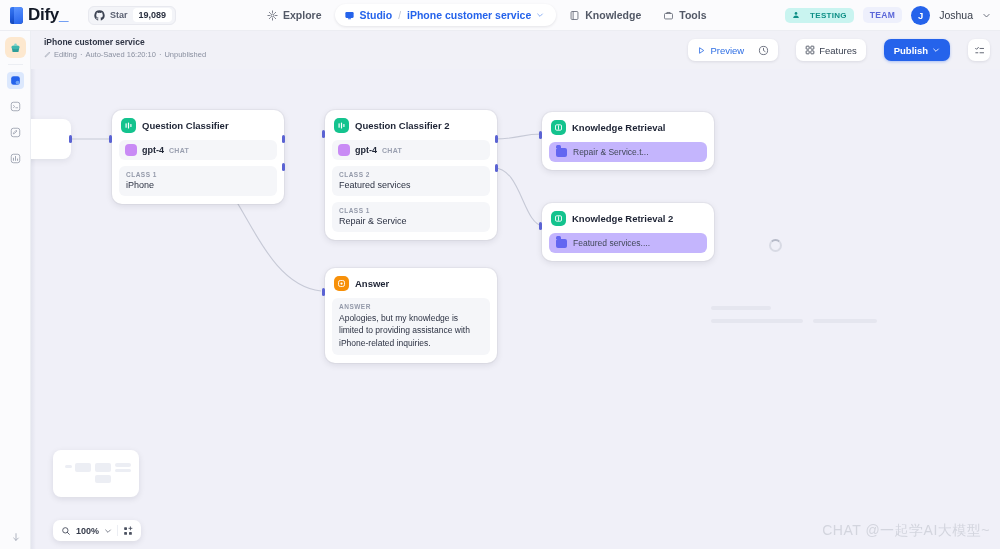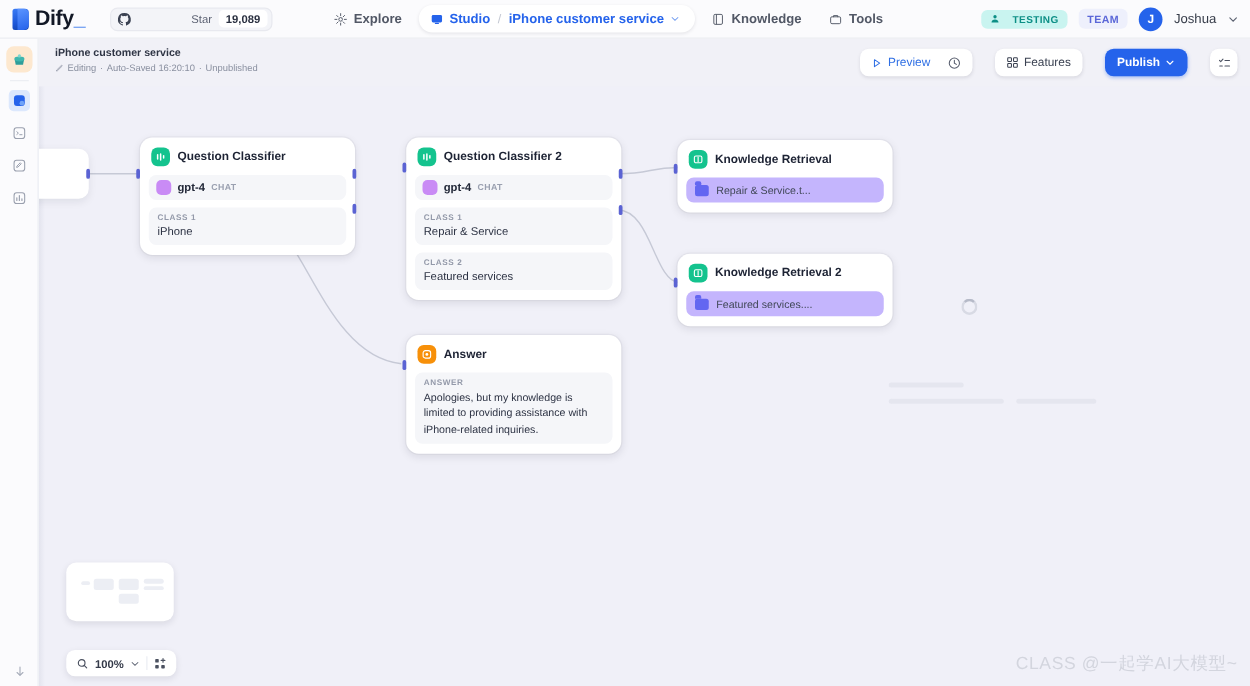--- a/index.html
+++ b/index.html
@@ -27,21 +27,21 @@
     border-radius:0 4px 4px 0; background:linear-gradient(160deg,#5b94ff,#2563eb);
   }
   .logo-text { font-size: 17px; font-weight: 700; color: #121826; letter-spacing: -0.3px; }
   .logo-text .u { color:#2b6fee; }
 
   .star-chip {
     display: flex; align-items: center; gap: 5px; margin-left: 20px;
     background: #f3f4f8; border: 1px solid #e8e9ef; border-radius: 6px;
     height: 19px; padding: 0 3px 0 5px;
   }
-  .star-chip .lbl { font-size: 9px; color: #5b6172; font-weight: 400; margin-left: 43px; }
+  .star-chip .lbl { font-size: 9px; color: #5b6172; font-weight: 700; }
   .star-count {
     font-size: 9px; color: #2a3040; background: #fff; border-radius: 4px;
     padding: 2px 6px; font-weight: 600;
   }
 
   .nav-center { position: absolute; left: 258px; display: flex; align-items: center; gap: 4px; }
   .nav-item {
     display: flex; align-items: center; gap: 5px; height: 22px; padding: 0 9px;
     border-radius: 11px; font-size: 10.5px; color: #525866; font-weight: 600;
   }
@@ -427,26 +427,26 @@
             </svg>
         </div>
         <div class="node-title">Question Classifier 2</div>
       </div>
       <div class="model-row">
         <div class="model-ico"></div>
         <div class="model-name">gpt-4</div>
         <div class="model-tag">CHAT</div>
       </div>
       <div class="class-box">
+        <div class="class-label">CLASS 2</div>
+        <div class="class-value">Featured services</div>
+      </div>
+      <div class="class-box">
         <div class="class-label">CLASS 1</div>
         <div class="class-value">Repair &amp; Service</div>
-      </div>
-      <div class="class-box">
-        <div class="class-label">CLASS 2</div>
-        <div class="class-value">Featured services</div>
       </div>
     </div>
     <div class="port" style="left:291px; top:61px;"></div>
     <div class="port" style="left:464px; top:66px;"></div>
     <div class="port" style="left:464px; top:95px;"></div>
 
     <div class="node" style="left:511px; top:43px; width:172px;">
       <div class="node-head">
         <div class="node-ico ico-green">
           <svg width="9" height="9" viewBox="0 0 12 12">
@@ -522,15 +522,15 @@
       </svg>
       <div class="zoom-div"></div>
       <svg width="10" height="10" viewBox="0 0 12 12">
         <rect x="1.4" y="1.4" width="3.4" height="3.4" rx=".8" fill="#4b5160"></rect>
         <rect x="1.4" y="7.2" width="3.4" height="3.4" rx=".8" fill="#4b5160"></rect>
         <rect x="7.2" y="7.2" width="3.4" height="3.4" rx=".8" fill="#4b5160"></rect>
         <path d="M8.9 1v3.6M7.1 2.8h3.6" stroke="#4b5160" stroke-width="1.1" stroke-linecap="round"></path>
       </svg>
     </div>
 
-    <div class="watermark">CLASS @一起学AI大模型~</div>
+    <div class="watermark">CHAT @一起学AI大模型~</div>
   </div>
 </div>
 
 </body></html>

